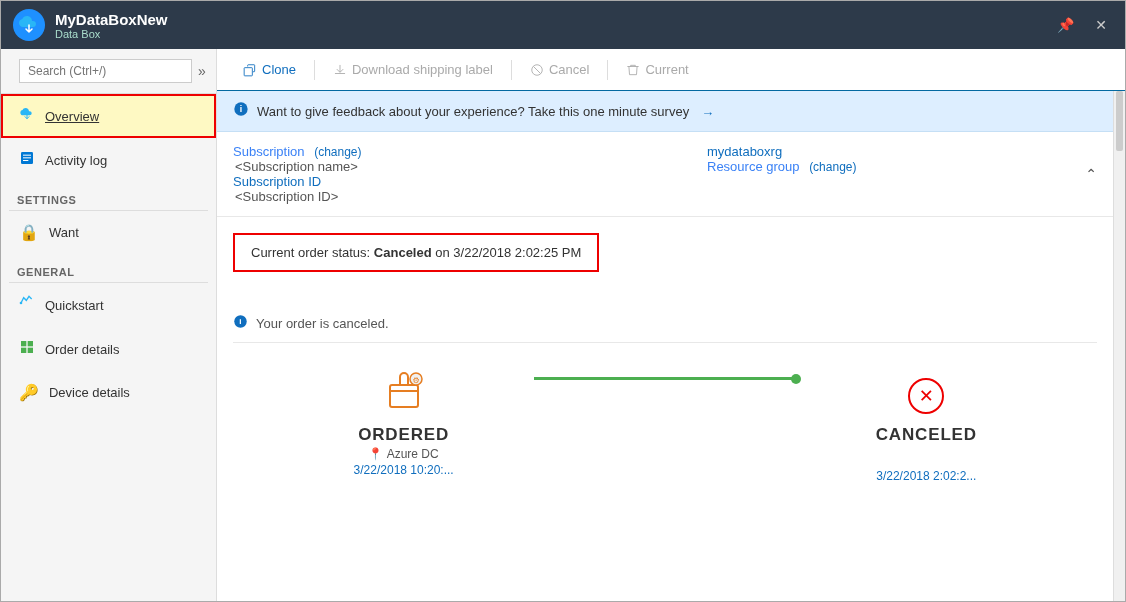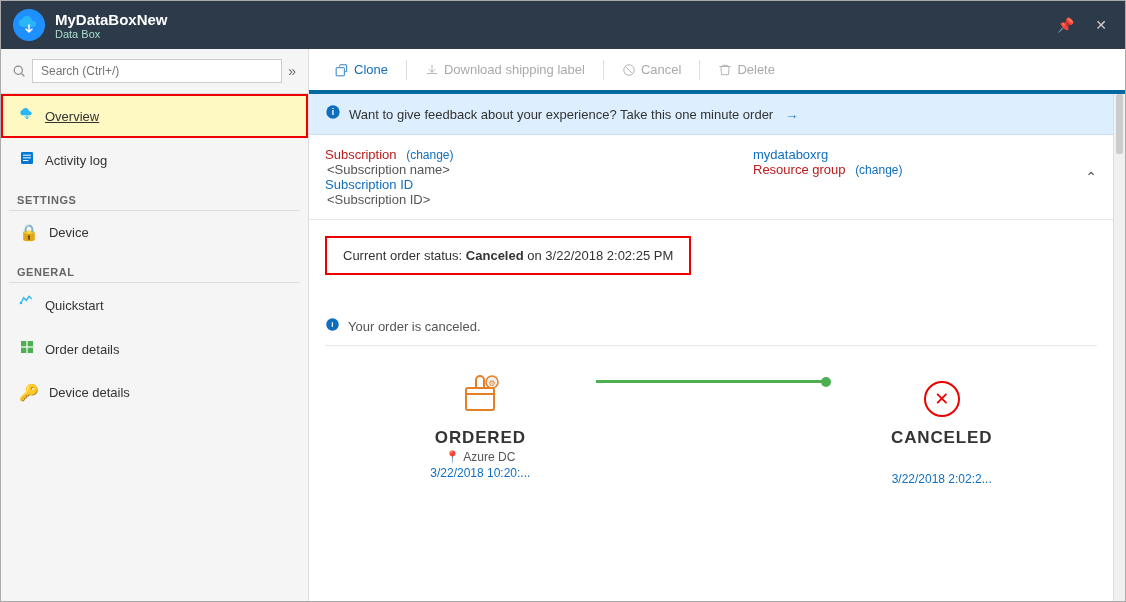--- a/index.html
+++ b/index.html
@@ -55,21 +55,21 @@
       padding: 2px 6px;
     }
     
     .main-layout {
       display: flex;
       flex: 1;
       overflow: hidden;
     }
     
     .sidebar {
-      width: 308px;
+      width: 216px;
       background: #f5f5f5;
       border-right: 1px solid #ddd;
       display: flex;
       flex-direction: column;
       flex-shrink: 0;
       overflow-y: auto;
     }
     .search-bar {
       padding: 10px 12px;
       border-bottom: 1px solid #ddd;
@@ -119,21 +119,21 @@
       display: flex;
       flex-direction: column;
       overflow: hidden;
       background: #fff;
     }
     
     .toolbar {
       display: flex;
       align-items: center;
       padding: 8px 16px;
-      border-bottom: 4px solid #0369a1;
+      border-bottom: 1px solid #0369a1;
       gap: 4px;
       flex-shrink: 0;
       background: #fff;
     }
     .toolbar-btn {
       display: flex;
       align-items: center;
       gap: 5px;
       padding: 5px 10px;
       cursor: pointer;
@@ -174,21 +174,21 @@
       padding: 12px 16px;
       border-bottom: 1px solid #e8e8e8;
       display: grid;
       grid-template-columns: 1fr 1fr;
       gap: 4px;
       flex-shrink: 0;
       position: relative;
     }
     .sub-info .left {}
     .sub-info .right { text-align: left; padding-left: 40px; }
-    .sub-info .label { color: #b91c1c; font-size: 13px; }
+    .sub-info .label { color: #3b82f6; font-size: 13px; }
     .sub-info .value { color: #555; font-size: 13px; padding-left: 2px; }
     .collapse-arrow {
       position: absolute;
       right: 16px;
       top: 50%;
       transform: translateY(-50%);
       color: #555;
       font-size: 14px;
       cursor: pointer;
     }
@@ -370,21 +370,21 @@
           </svg>
         </span>
         <span>Activity log</span>
       </div>
 
       <div class="section-header">SETTINGS</div>
       <div style="height:1px;background:#ddd;margin:0 8px;"></div>
 
       <div class="nav-item">
         <span class="nav-icon">🔒</span>
-        <span>Device</span>
+        <span>Want</span>
       </div>
 
       <div class="section-header">GENERAL</div>
       <div style="height:1px;background:#ddd;margin:0 8px;"></div>
 
       <div class="nav-item">
         <span class="nav-icon">
           <svg width="16" height="16" viewBox="0 0 24 24">
               <path d="M3 12l4-8 4 4 4-6 4 4" stroke="#29b6f6" stroke-width="2" fill="none"></path>
               <circle cx="3" cy="12" r="2" fill="#29b6f6"></circle>
@@ -435,35 +435,35 @@
             <circle cx="12" cy="12" r="9" stroke="#aaa" stroke-width="1.5" fill="none"></circle>
             <line x1="6" y1="6" x2="18" y2="18" stroke="#aaa" stroke-width="1.5"></line>
           </svg>
           <span style="color:#aaa;">Cancel</span>
         </button>
         <div class="toolbar-sep"></div>
         <button class="toolbar-btn disabled">
           <svg width="14" height="14" viewBox="0 0 24 24">
             <path d="M3 6h18M8 6V4h8v2M19 6l-1 14H6L5 6" stroke="#aaa" stroke-width="1.5" fill="none" stroke-linecap="round"></path>
           </svg>
-          <span style="color:#aaa;">Delete</span>
+          <span style="color:#aaa;">Current</span>
         </button>
       </div>
 
       <div style="display:flex;flex:1;overflow:hidden;">
         <div class="content-scroll">
 
           <div class="feedback-banner">
             <span class="info-icon">
               <svg width="16" height="16" viewBox="0 0 24 24">
                   <circle cx="12" cy="12" r="10" fill="#106ebe"></circle>
                   <text x="12" y="16" text-anchor="middle" fill="white" font-size="13" font-weight="bold">i</text>
                 </svg>
             </span>
-            <span>Want to give feedback about your experience? Take this one minute order</span>
+            <span>Want to give feedback about your experience? Take this one minute survey</span>
             <span class="arrow" style="color:#106ebe;cursor:pointer;">→</span>
           </div>
 
           <div class="sub-info">
             <div class="left">
               <div>
                 <span class="label">Subscription</span>
                 <a style="color:#106ebe;text-decoration:none;font-size:12px;margin-left:6px;">(change)</a>
               </div>
               <div class="value">&lt;Subscription name&gt;</div>

